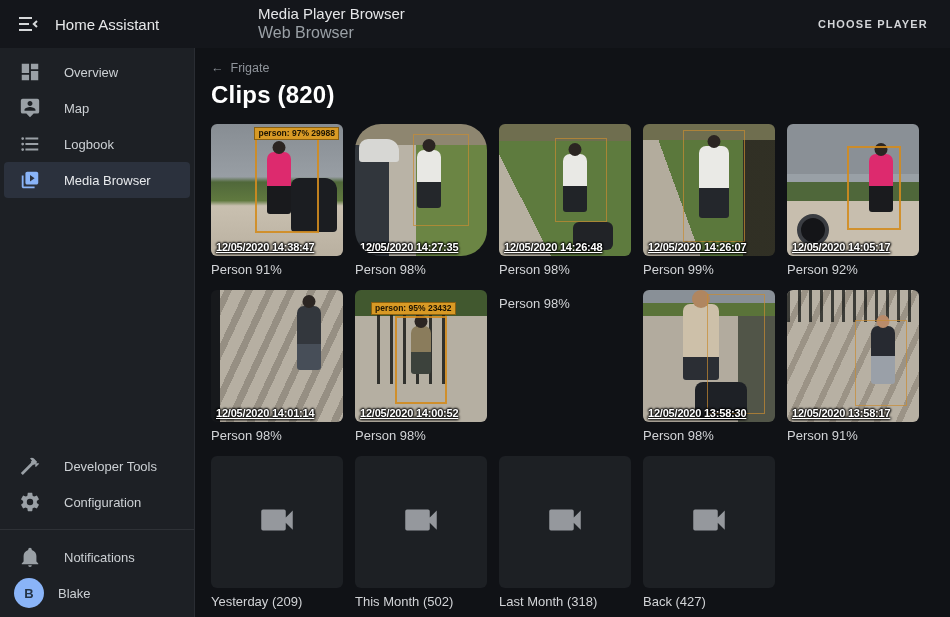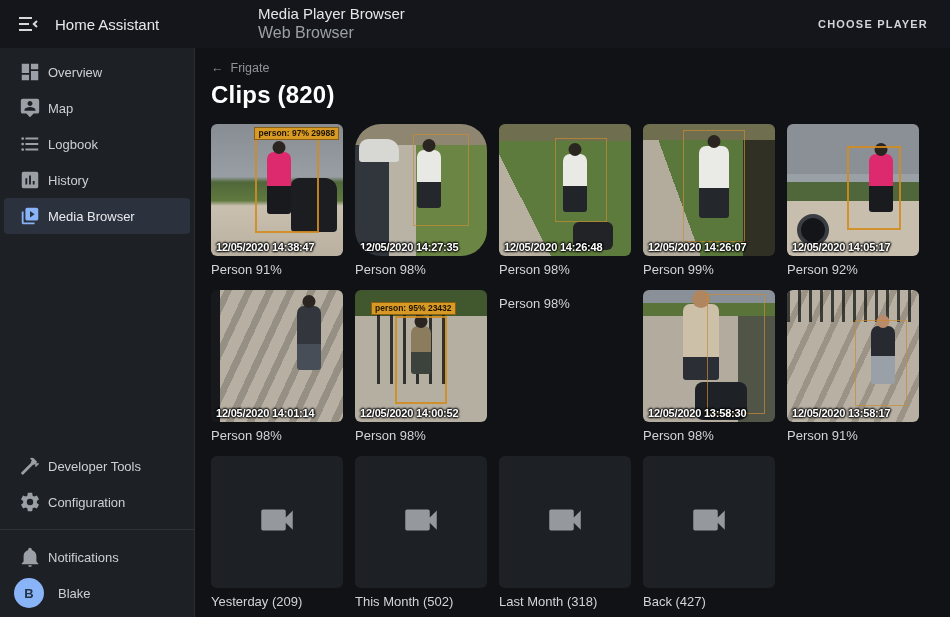--- a/index.html
+++ b/index.html
@@ -17,21 +17,21 @@
   .hdr-sub { font-size:16px; color:#9aa0a6; }
   .choose-btn { margin-left:auto; margin-right:14px; background:none; border:none; cursor:pointer;
     font-family:inherit; font-size:11px; font-weight:700; letter-spacing:1.2px; color:#d3d5d8; padding:8px; }
 
   
   .body-row { display:flex; height:569px; }
 
   
   .sidebar { width:195px; flex:0 0 195px; background:#1d2025; border-right:1px solid #2a2d33;
     display:flex; flex-direction:column; padding-top:6px; }
-  .nav-item { display:flex; align-items:center; height:36px; margin:0 4px; padding-left:14px; gap:6px;
+  .nav-item { display:flex; align-items:center; height:36px; margin:0 4px; padding-left:14px; gap:22px;
     border-radius:4px; cursor:pointer; }
   .nav-item .nav-icon { width:24px; height:24px; display:flex; align-items:center; justify-content:center; }
   .nav-icon svg { fill:#9aa0a6; }
   .nav-label { font-size:13px; font-weight:500; color:#ccd0d4; }
   .nav-item.selected { background:#2b313d; }
   .nav-item.selected .nav-icon svg { fill:#8ab4f8; }
   .nav-item.selected .nav-label { color:#e8eaed; }
   .nav-bottom { margin-top:auto; padding-bottom:6px; }
   .side-divider { height:1px; background:#2e3136; margin:9px 0; }
   .avatar { width:30px; height:30px; border-radius:50%; background:#8ab4f8; color:#243447;
@@ -43,21 +43,21 @@
   .breadcrumb { margin-top:13px; display:flex; align-items:center; gap:7px; width:max-content;
     font-size:12.5px; color:#8f949b; cursor:pointer; }
   .page-title { margin-top:6px; font-size:24px; font-weight:700; color:#ffffff; letter-spacing:.2px; }
 
   .grid { margin-top:15px; display:grid; grid-template-columns:repeat(5,132px); column-gap:12px; row-gap:13px; }
   .cell { width:132px; }
   .thumb { position:relative; width:132px; height:132px; border-radius:6px; overflow:hidden; cursor:pointer; }
   .cell-label { margin-top:6px; font-size:13px; color:#d2d4d7; }
 
   .ts { position:absolute; left:5px; bottom:3px; font-size:11px; font-weight:700; color:#fff; white-space:nowrap;
-    letter-spacing:-.2px; text-shadow:-1px 0 2px #000,1px 0 2px #000,0 -1px 2px #000,0 1px 2px #000; }
+    letter-spacing:-.2px; text-shadow:-1px 0 2px #000,1px 0 2px #000,0 -1px 2px #000,0 1px 2px #000;text-decoration:underline; }
   .tag { position:absolute; font-size:8.5px; font-weight:700; color:#1c1403; background:#d89a25;
     border:1px solid #8a6010; padding:0 3px; line-height:11px; white-space:nowrap; }
   .bbox { position:absolute; border:2px solid rgba(209,140,31,.9); }
   .bbox.thin { border-width:1px; border-color:rgba(200,140,50,.7); }
 
   .fig { position:absolute; width:24px; height:58px; border-radius:7px 7px 3px 3px; }
   .fig::before { content:""; position:absolute; left:50%; top:-11px; transform:translateX(-50%);
     width:13px; height:13px; border-radius:50%; background:#2b2522; }
   .obj { position:absolute; }
 
@@ -166,28 +166,20 @@
       <span class="nav-label">Map</span>
     </div>
     <div class="nav-item">
       <span class="nav-icon">
         <svg width="22" height="22" viewBox="0 0 24 24">
             <path d="M7,5H21V7H7V5M7,13V11H21V13H7M4,4.5A1.5,1.5 0 0,1 5.5,6A1.5,1.5 0 0,1 4,7.5A1.5,1.5 0 0,1 2.5,6A1.5,1.5 0 0,1 4,4.5M4,10.5A1.5,1.5 0 0,1 5.5,12A1.5,1.5 0 0,1 4,13.5A1.5,1.5 0 0,1 2.5,12A1.5,1.5 0 0,1 4,10.5M7,19V17H21V19H7M4,16.5A1.5,1.5 0 0,1 5.5,18A1.5,1.5 0 0,1 4,19.5A1.5,1.5 0 0,1 2.5,18A1.5,1.5 0 0,1 4,16.5Z"></path>
           </svg>
       </span>
       <span class="nav-label">Logbook</span>
     </div>
-    <div class="nav-item">
-      <span class="nav-icon">
-        <svg width="22" height="22" viewBox="0 0 24 24">
-            <path d="M19,3H5C3.89,3 3,3.89 3,5V19A2,2 0 0,0 5,21H19A2,2 0 0,0 21,19V5C21,3.89 20.1,3 19,3M9,17H7V10H9V17M13,17H11V7H13V17M17,17H15V13H17V17Z"></path>
-          </svg>
-      </span>
-      <span class="nav-label">History</span>
-    </div>
     <div class="nav-item selected">
       <span class="nav-icon">
         <svg width="22" height="22" viewBox="0 0 24 24">
             <path d="M19,3H9C7.9,3 7,3.9 7,5V15C7,16.1 7.9,17 9,17H19C20.1,17 21,16.1 21,15V5C21,3.9 20.1,3 19,3M12,13.5V6.5L17,10L12,13.5M3,7V19C3,20.1 3.9,21 5,21H17V19H5V7H3Z"></path>
           </svg>
       </span>
       <span class="nav-label">Media Browser</span>
     </div>
 
     <div class="nav-bottom">

